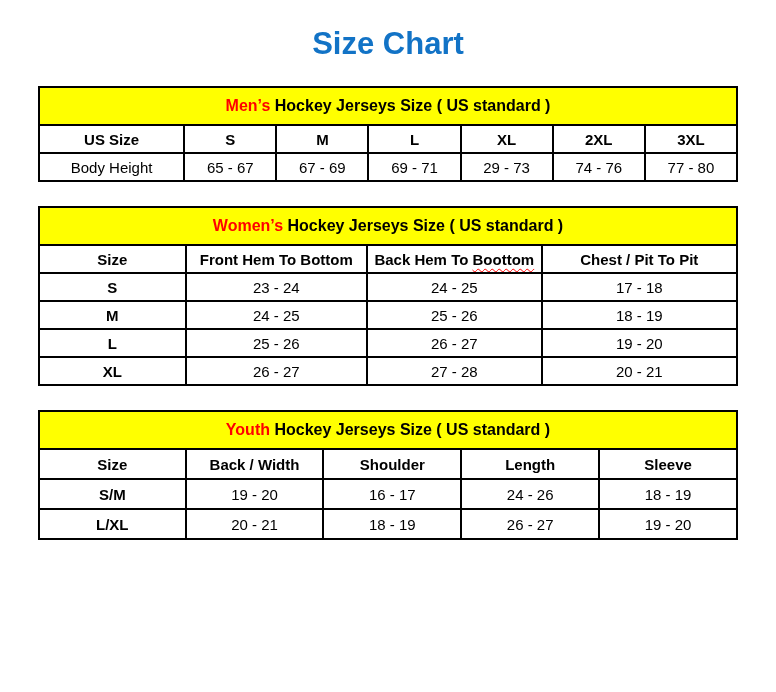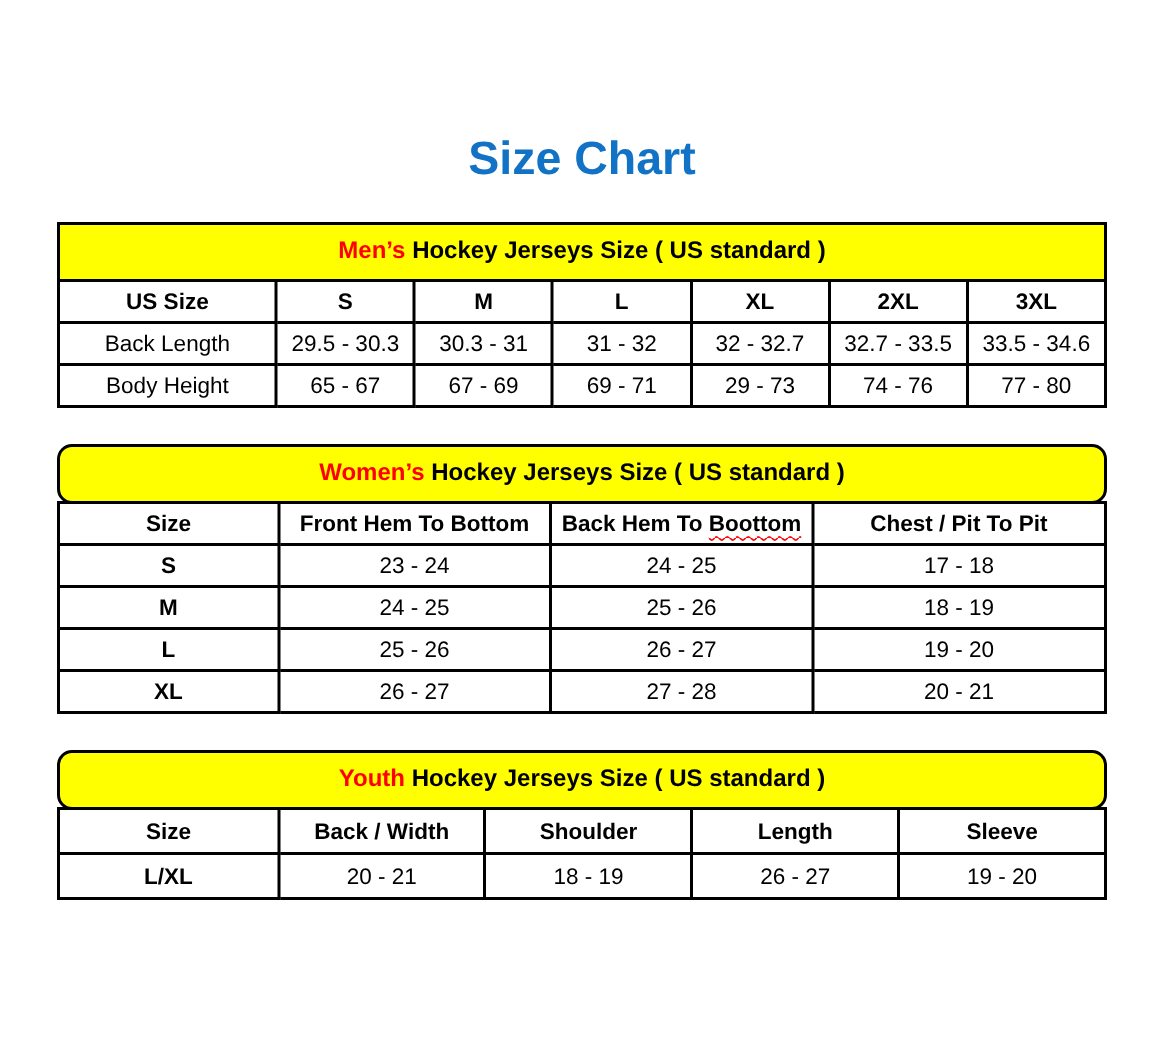--- a/index.html
+++ b/index.html
@@ -2,31 +2,31 @@
 <html style="--title-blue: #1273C6; --band-yellow: #FFFF00; --accent-red: #FF0000; --border-black: #000000;"><head>
 <meta charset="utf-8">
 <style>
   html, body { margin: 0; padding: 0; background: #ffffff; }
   body {
     width: 776px; height: 692px;
     font-family: "Liberation Sans", "DejaVu Sans", sans-serif;
     color: #000;
     overflow: hidden;
   }
-  .page { width: 776px; height: 652px; box-sizing: border-box; padding-top: 88px; }
+  .page { width: 776px; height: 652px; box-sizing: border-box; padding-top: 26px; }
   .title {
     margin: 0 0 18px 0;
     text-align: center;
     font-size: 31px;
     font-weight: 700;
     letter-spacing: 0px;
     color: var(--title-blue, #1273C6);
   }
   .chart { width: 700px; margin: 0 auto; }
-  .chart > * + * { margin-top: -2px; border-radius: 10px; }
+  .chart > * + * { margin-top: -2px; }
 
   .band {
     box-sizing: border-box;
     height: 40px;
     border: 2px solid var(--border-black, #000);
     background: var(--band-yellow, #ffff00);
     display: flex; align-items: center; justify-content: center;
     font-size: 16px; font-weight: 700;
     white-space: pre-wrap;
     margin-top: 24px;
@@ -95,29 +95,20 @@
           <th>S</th>
           <th>M</th>
           <th>L</th>
           <th>XL</th>
           <th>2XL</th>
           <th>3XL</th>
         </tr>
       </thead>
       <tbody>
         <tr>
-          <td>Back Length</td>
-          <td>29.5 - 30.3</td>
-          <td>30.3 - 31</td>
-          <td>31 - 32</td>
-          <td>32 - 32.7</td>
-          <td>32.7 - 33.5</td>
-          <td>33.5 - 34.6</td>
-        </tr>
-        <tr>
           <td>Body Height</td>
           <td>65 - 67</td>
           <td>67 - 69</td>
           <td>69 - 71</td>
           <td>29 - 73</td>
           <td>74 - 76</td>
           <td>77 - 80</td>
         </tr>
       </tbody>
     </table>
@@ -181,20 +172,27 @@
         <tr>
           <th>Size</th>
           <th>Back / Width</th>
           <th>Shoulder</th>
           <th>Length</th>
           <th>Sleeve</th>
         </tr>
       </thead>
       <tbody>
         <tr>
+          <td class="bold">S/M</td>
+          <td>19 - 20</td>
+          <td>16 - 17</td>
+          <td>24 - 26</td>
+          <td>18 - 19</td>
+        </tr>
+        <tr>
           <td class="bold">L/XL</td>
           <td>20 - 21</td>
           <td>18 - 19</td>
           <td>26 - 27</td>
           <td>19 - 20</td>
         </tr>
       </tbody>
     </table>
 
   </div>

